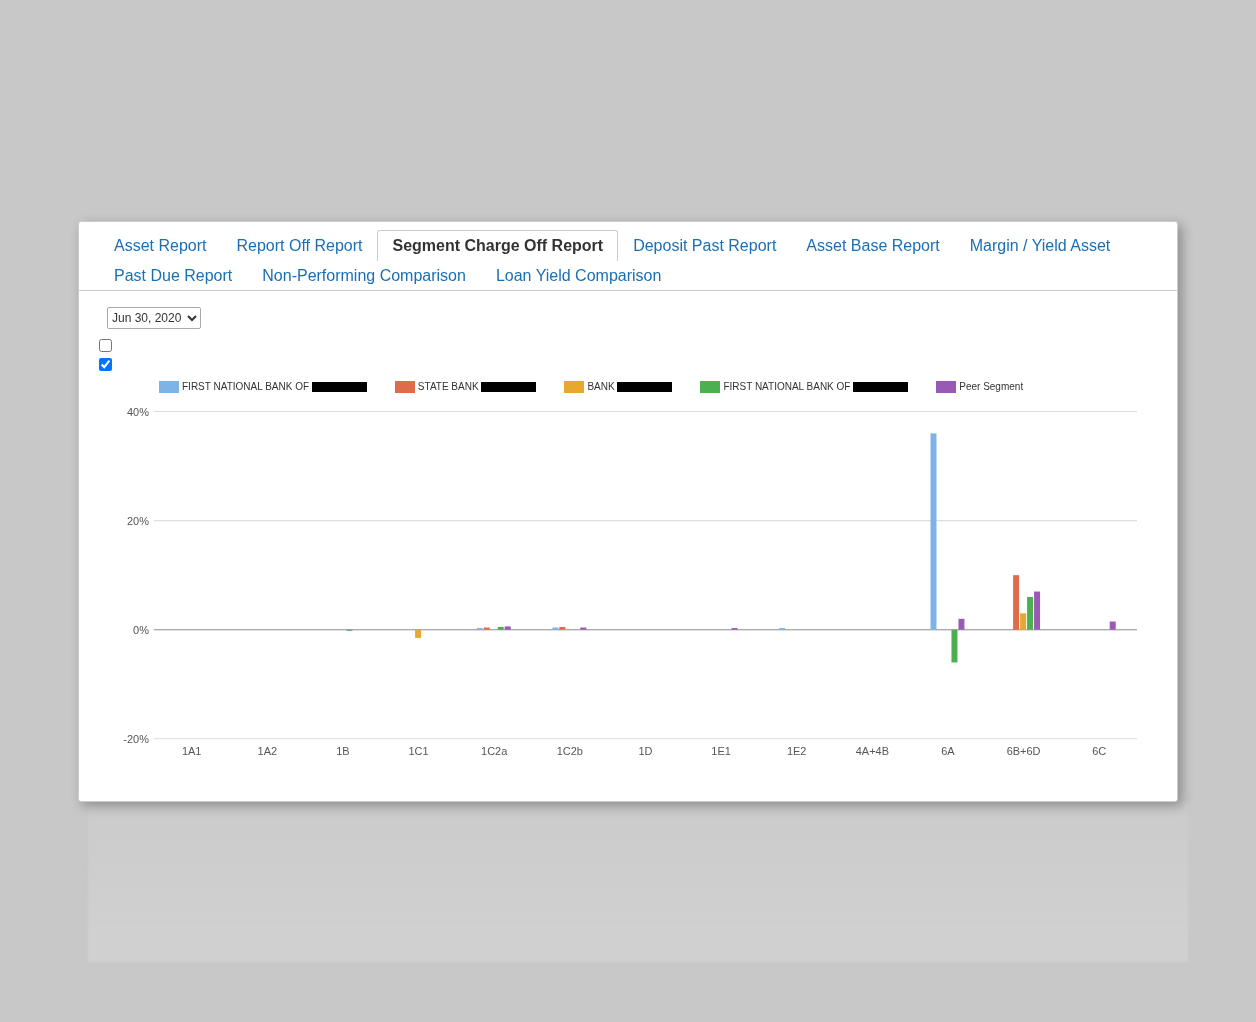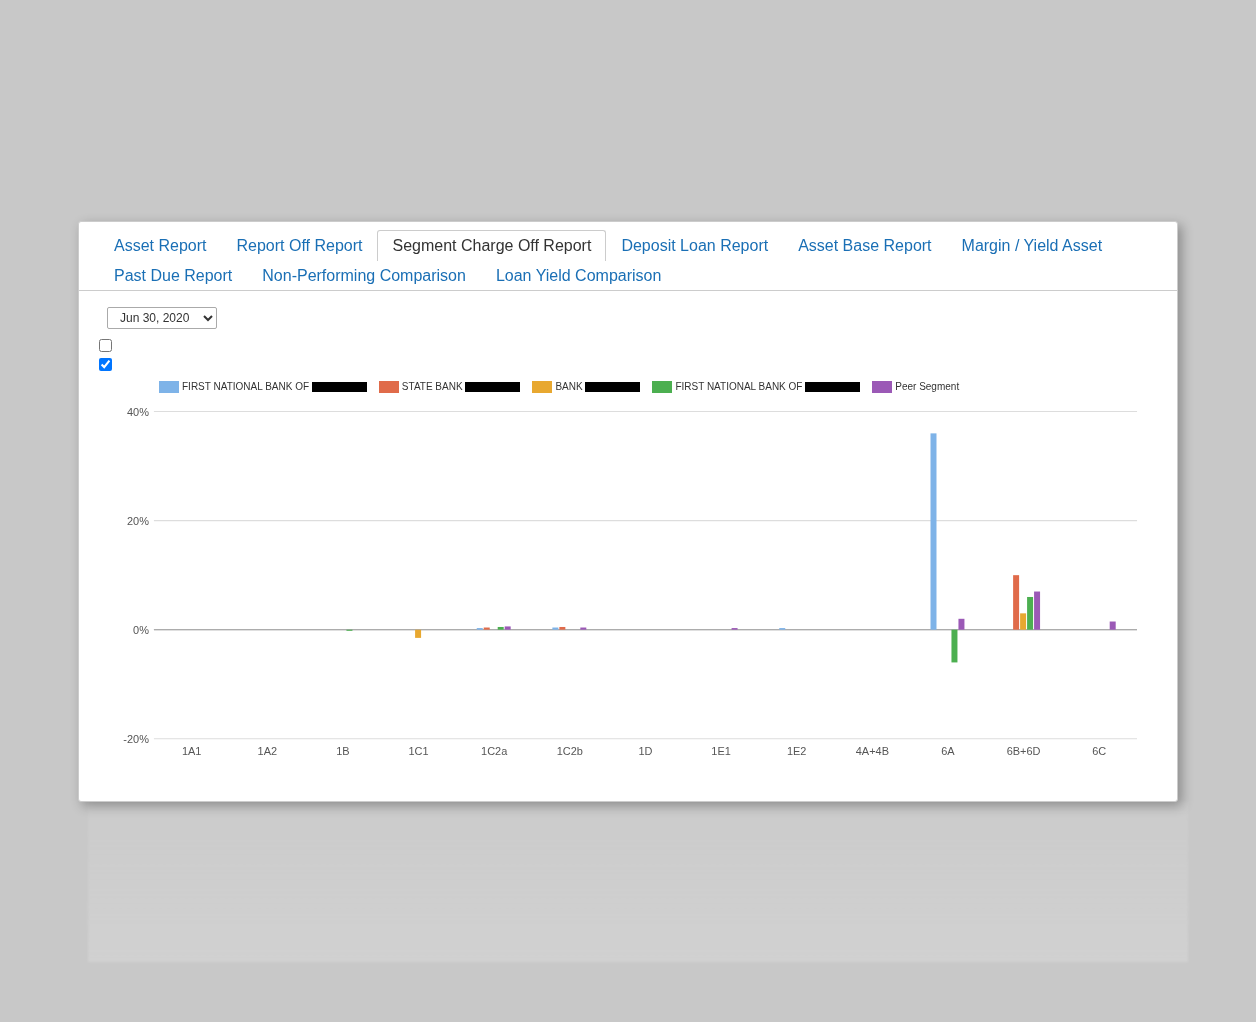--- a/index.html
+++ b/index.html
@@ -62,21 +62,21 @@
       border-bottom: none;
       margin-bottom: -1px;
       white-space: nowrap;
     }
 
     .tab.active {
       background: #fff;
       border-color: #ccc;
       border-bottom-color: #fff;
       color: #333;
-      font-weight: normal;
+      font-weight: bold;
       border-radius: 3px 3px 0 0;
       z-index: 1;
     }
 
     
     .content-area {
       padding: 16px 20px 20px 20px;
     }
 
     
@@ -88,21 +88,21 @@
       font-size: 12px;
     }
 
     .controls-row label {
       color: #333;
     }
 
     .date-select {
       border: 1px solid #aaa;
       border-radius: 2px;
-      padding: 2px 8px;
+      padding: 2px 0;
       font-size: 12px;
       background: #fff;
       color: #333;
     }
 
     .checkbox-row {
       display: flex;
       align-items: center;
       gap: 5px;
       margin-bottom: 6px;
@@ -131,21 +131,21 @@
 
     .chart-svg {
       width: 100%;
       height: 100%;
     }
 
     
     .legend {
       display: flex;
       align-items: center;
-      gap: 12px;
+      gap: 28px;
       flex-wrap: wrap;
       font-size: 10px;
       margin-bottom: 8px;
       padding-left: 60px;
     }
 
     .legend-item {
       display: flex;
       align-items: center;
       gap: 3px;
@@ -165,21 +165,21 @@
 </head>
 <body>
 
 <div class="page-wrapper">
   <div class="main-card">
 
     <div class="tabs-bar">
     <div class="tab">Asset Report</div>
         <div class="tab">Report Off Report</div>
         <div class="tab active">Segment Charge Off Report</div>
-        <div class="tab">Deposit Loan Report</div>
+        <div class="tab">Deposit Past Report</div>
         <div class="tab">Asset Base Report</div>
         <div class="tab">Margin / Yield Asset</div>
         <div class="tab">Past Due Report</div>
         <div class="tab">Non-Performing Comparison</div>
         <div class="tab">Loan Yield Comparison</div>
       </div>
 
     <div class="content-area">
 
       <div class="controls-row">

